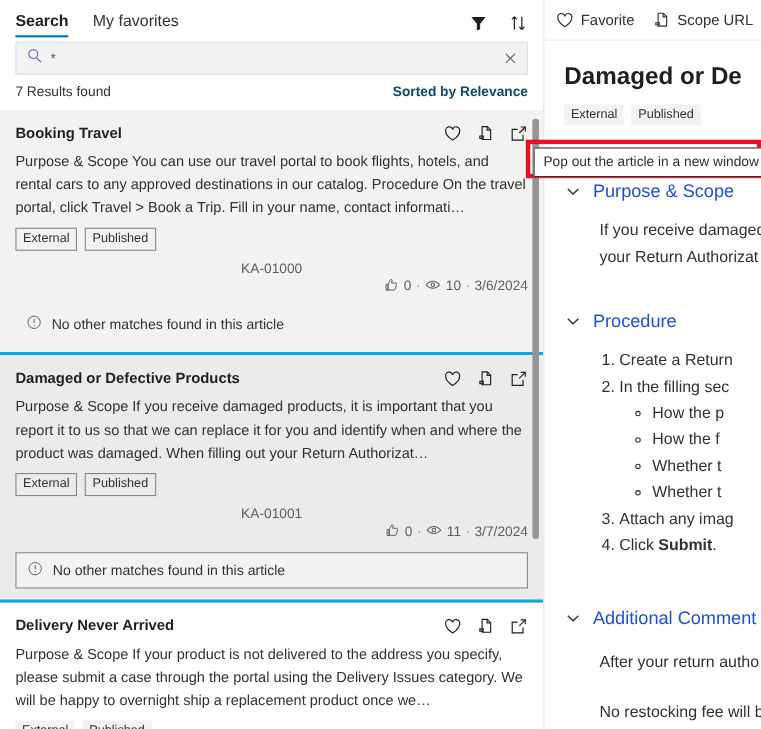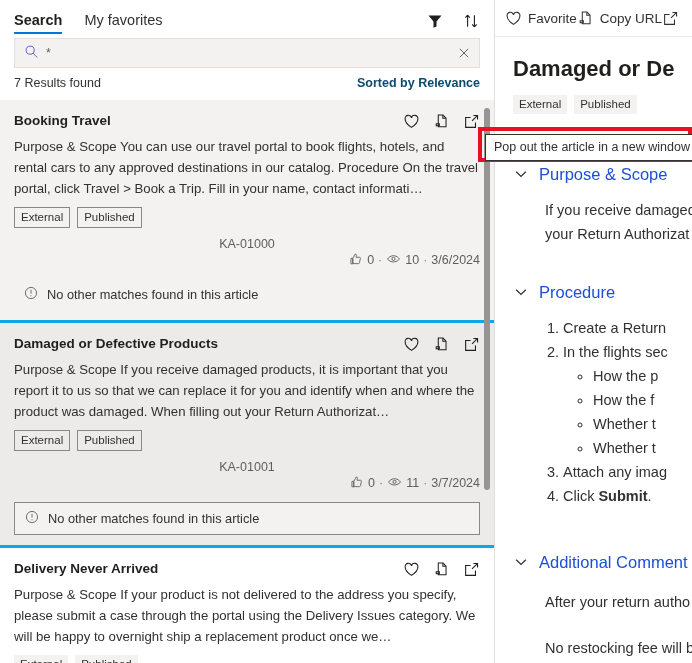--- a/index.html
+++ b/index.html
@@ -171,21 +171,21 @@
   
   .right-pane {
     position: relative;
     width: 197px; height: 663px;
     background: #ffffff;
     overflow: hidden;
   }
   .right-toolbar {
     height: 37px;
     display: flex; align-items: center;
-    gap: 0;
+    gap: 16px;
     padding: 0 0 0 10px;
     border-bottom: 1px solid #edebe9;
     white-space: nowrap;
     overflow: hidden;
     text-align: right;
   }
   .tool-item {
     display: flex; align-items: center; gap: 6px;
     font-size: 13.5px; color: #323130;
     cursor: pointer;
@@ -515,21 +515,21 @@
         <span>Favorite</span>
       </div>
       <div class="tool-item">
         <span class="icon-btn">
           <svg width="17" height="17" viewBox="0 0 18 18">
             <path d="M5.6 2.2h5l3.2 3.2v9.2H5.6z" fill="none" stroke="#323130" stroke-width="1.1"></path>
             <path d="M10.4 2.3v3.3h3.3" fill="none" stroke="#323130" stroke-width="1.1"></path>
             <path d="M3.4 11.3h3.3v2.2H3.4z" fill="none" stroke="#323130" stroke-width="1.1"></path>
           </svg>
         </span>
-        <span>Copy URL</span>
+        <span>Scope URL</span>
       </div>
       <div class="tool-item">
         <span class="icon-btn">
           <svg width="17" height="17" viewBox="0 0 18 18">
             <path d="M11 2.6h4.4V7" fill="none" stroke="#323130" stroke-width="1.15"></path>
             <path d="M15.4 2.6L9.6 8.4" fill="none" stroke="#323130" stroke-width="1.15"></path>
             <path d="M13.2 10v5.2H2.8V4.8H8" fill="none" stroke="#323130" stroke-width="1.15"></path>
           </svg>
         </span>
       </div>
@@ -567,21 +567,21 @@
                 </svg>
             </span>
             <span>Procedure</span>
           </div>
           <div class="section-body" style="padding-left:0;">
             <ol class="steps">
               <li>
                 <span>Create a Return </span>
               </li>
               <li>
-                <span>In the flights sec</span>
+                <span>In the filling sec</span>
                 <ul class="substeps">
                   <li>How the p</li>
                   <li>How the f</li>
                   <li>Whether t</li>
                   <li>Whether t</li>
                 </ul>
               </li>
               <li>
                 <span>Attach any imag</span>
               </li>

